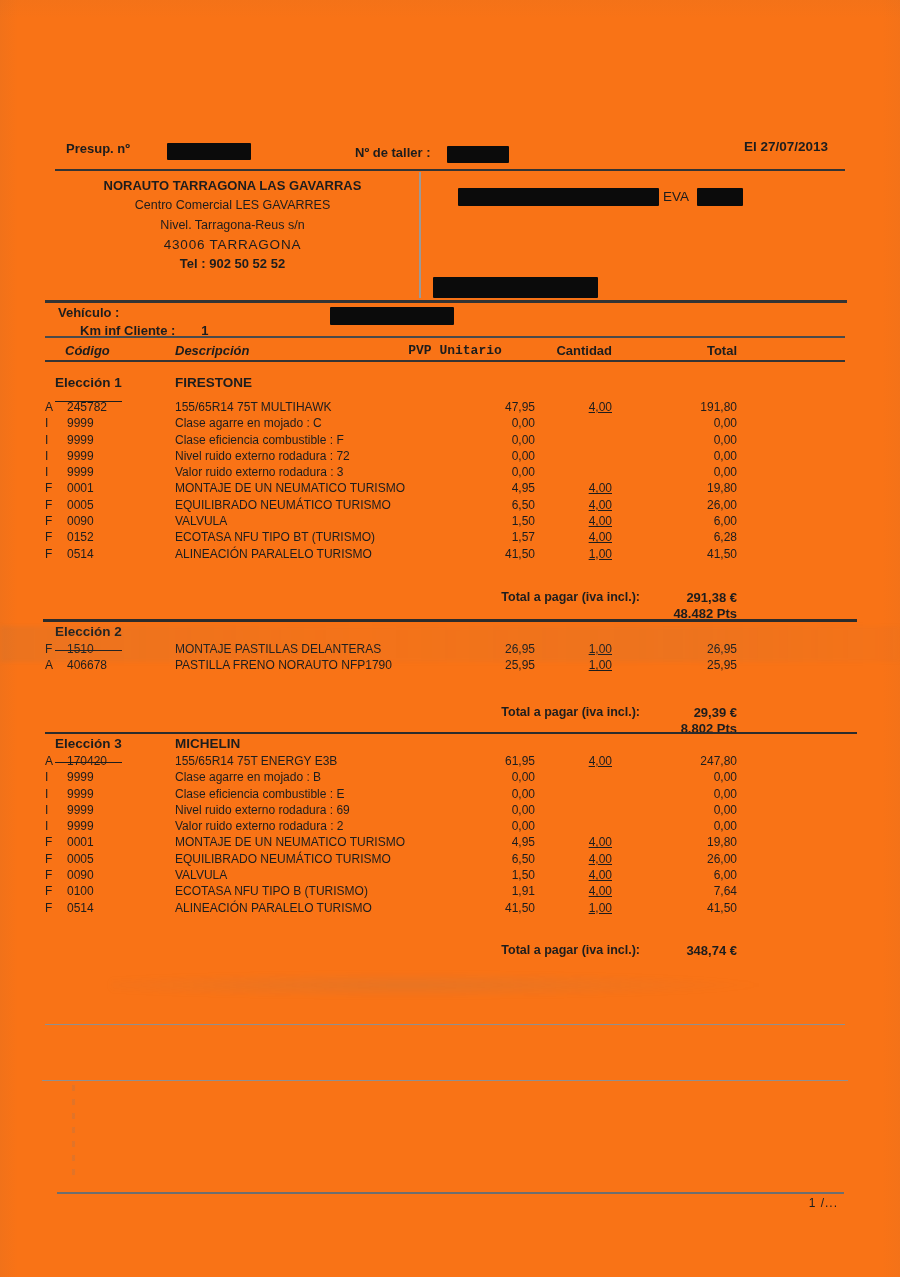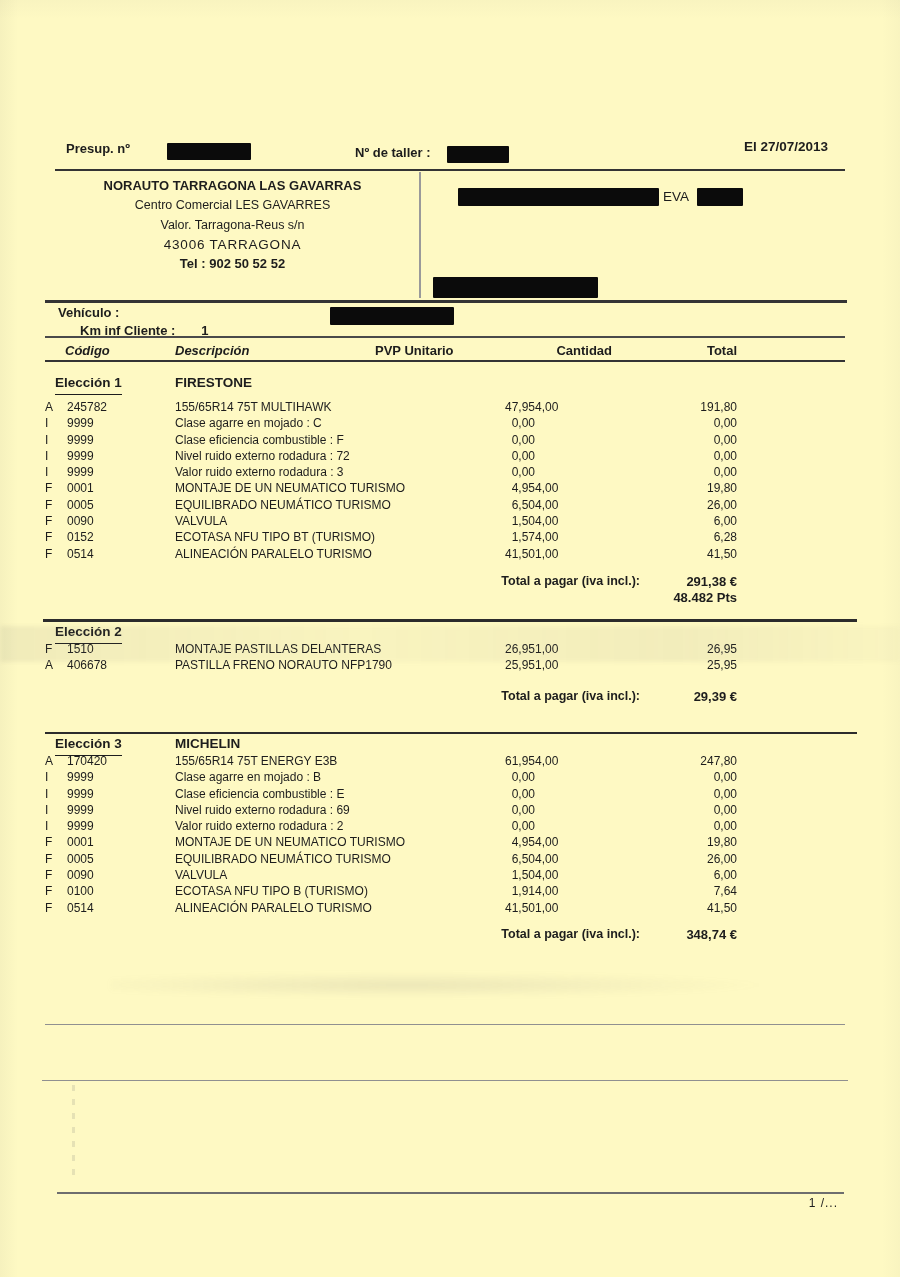--- a/index.html
+++ b/index.html
@@ -1,18 +1,18 @@
 <!DOCTYPE html>
 <html><head>
 <meta charset="utf-8">
 <style>
   html,body { margin:0; padding:0; background:#ffffff; }
   .sheet {
     position:relative; width:900px; height:1277px;
-    background:#fef9c3; overflow:hidden;
+    background:#f97316; overflow:hidden;
     font-family:"Liberation Sans", sans-serif;
     color:#1d1d1d;
   }
   .sheet::before {
     content:''; position:absolute; inset:0; pointer-events:none;
     background:
       linear-gradient(90deg, rgba(90,90,85,0.05), transparent 2%),
       linear-gradient(270deg, rgba(90,90,85,0.03), transparent 2%),
       linear-gradient(180deg, rgba(90,90,85,0.03), transparent 1.5%);
   }
@@ -35,42 +35,42 @@
   .vdiv { position:absolute; left:419px; top:172px; width:1.5px; height:126px; background:#9a9a9a; }
 
   
   .veh-label { font-size:13px; font-weight:bold; }
   .km-value { font-size:13px; font-weight:bold; margin-left:26px; }
 
   
   .hrow { position:absolute; left:45px; top:343px; width:800px; display:flex; font-size:13px; font-weight:bold; }
   .h-code  { width:130px; padding-left:20px; box-sizing:border-box;font-style:italic; }
   .h-desc  { width:200px;font-style:italic; }
-  .h-pvp   { width:160px; text-align:left; }
+  .h-pvp   { width:160px; text-align:center;font-family:Liberation Mono, monospace; }
   .h-qty   { width:77px;  text-align:right; }
   .h-total { width:125px; text-align:right; }
 
   
   .section { position:absolute; left:45px; width:800px; }
   #sec1 { top:375px; } #sec2 { top:624px; } #sec3 { top:736px; }
   .sec-head { position:relative; height:18px; }
   .sec-title { position:absolute; left:10px; top:0; font-size:13.5px; font-weight:bold;
-               border-bottom:1.6px solid #1d1d1d; padding-bottom:4px; white-space:nowrap; }
+               border-bottom:1.6px solid #1d1d1d; padding-bottom:11px; white-space:nowrap; }
   .sec-brand { position:absolute; left:130px; top:0; font-size:13.5px; font-weight:bold; white-space:nowrap; }
   .rows { position:absolute; left:0; }
   #sec1 .rows { top:24px; } #sec2 .rows { top:17px; } #sec3 .rows { top:17px; }
   .trow { display:flex; height:16.3px; line-height:16.3px; font-size:12px; white-space:nowrap; }
   .c.letter { width:22px; }
   .c.code   { width:108px; }
   .c.desc   { width:281px; overflow:visible; }
   .c.pvp    { width:79px;  text-align:right; }
-  .c.qty    { width:77px;  text-align:left; }
+  .c.qty    { width:77px;  text-align:right;text-decoration:underline; }
   .c.total  { width:125px; text-align:right; }
 
-  .sec-total { position:absolute; left:0; }
+  .sec-total { position:absolute; left:0;margin-top:16px; }
   #sec1 .sec-total { top:199px; } #sec2 .sec-total { top:65px; } #sec3 .sec-total { top:191px; }
   .sec-total .line1 { display:flex; }
   .tlabel { width:595px; text-align:right; font-weight:bold; font-size:12.5px; }
   .teur   { width:97px;  text-align:right; font-weight:bold; font-size:13px; }
   .tpts   { width:692px; text-align:right; font-weight:bold; font-size:13px; margin-top:1px; }
 
   
   .page-num { position:absolute; right:62px; top:1196px; font-size:12px; letter-spacing:1px; }
 
   
@@ -95,21 +95,21 @@
   <span class="abs lbl13" style="left:355px; top:145px;">Nº de taller :</span>
   <div class="redaction" style="left:447px; top:146px; width:62px; height:17px;"></div>
 
   <span class="abs date" style="left:744px; top:139px;">El 27/07/2013</span>
 
   <div class="rule" style="left:55px; top:169px; width:790px; height:2px;"></div>
 
   <div class="company">
     <div class="name">NORAUTO TARRAGONA LAS GAVARRAS</div>
     <div class="mall">Centro Comercial LES GAVARRES</div>
-    <div class="street">Valor. Tarragona-Reus s/n</div>
+    <div class="street">Nivel. Tarragona-Reus s/n</div>
     <div class="city">43006  TARRAGONA</div>
     <div class="tel">Tel : 902 50 52 52</div>
   </div>
 
   <div class="vdiv"></div>
 
   <div class="redaction" style="left:458px; top:188px; width:201px; height:18px;"></div>
   <span class="abs" style="left:663px; top:189px; font-size:13.5px;">EVA</span>
   <div class="redaction" style="left:697px; top:188px; width:46px; height:18px;"></div>
   <div class="redaction" style="left:433px; top:277px; width:165px; height:21px;"></div>
@@ -251,20 +251,21 @@
           <span class="c pvp">25,95</span>
           <span class="c qty">1,00</span>
           <span class="c total">25,95</span>
         </div>
       </div>
     <div class="sec-total">
       <div class="line1">
         <span class="tlabel">Total a pagar (iva incl.):</span>
         <span class="teur">29,39 €</span>
       </div>
+      <div class="tpts">8.802 Pts</div>
     </div>
   </div>
 
   <div class="rule" style="left:45px; top:732px; width:812px; height:2px; background:#2c2c2c;"></div>
 
   <div class="section" id="sec3">
     <div class="sec-head">
       <span class="sec-title">Elección 3</span>
       <span class="sec-brand">MICHELIN</span>
     </div>

